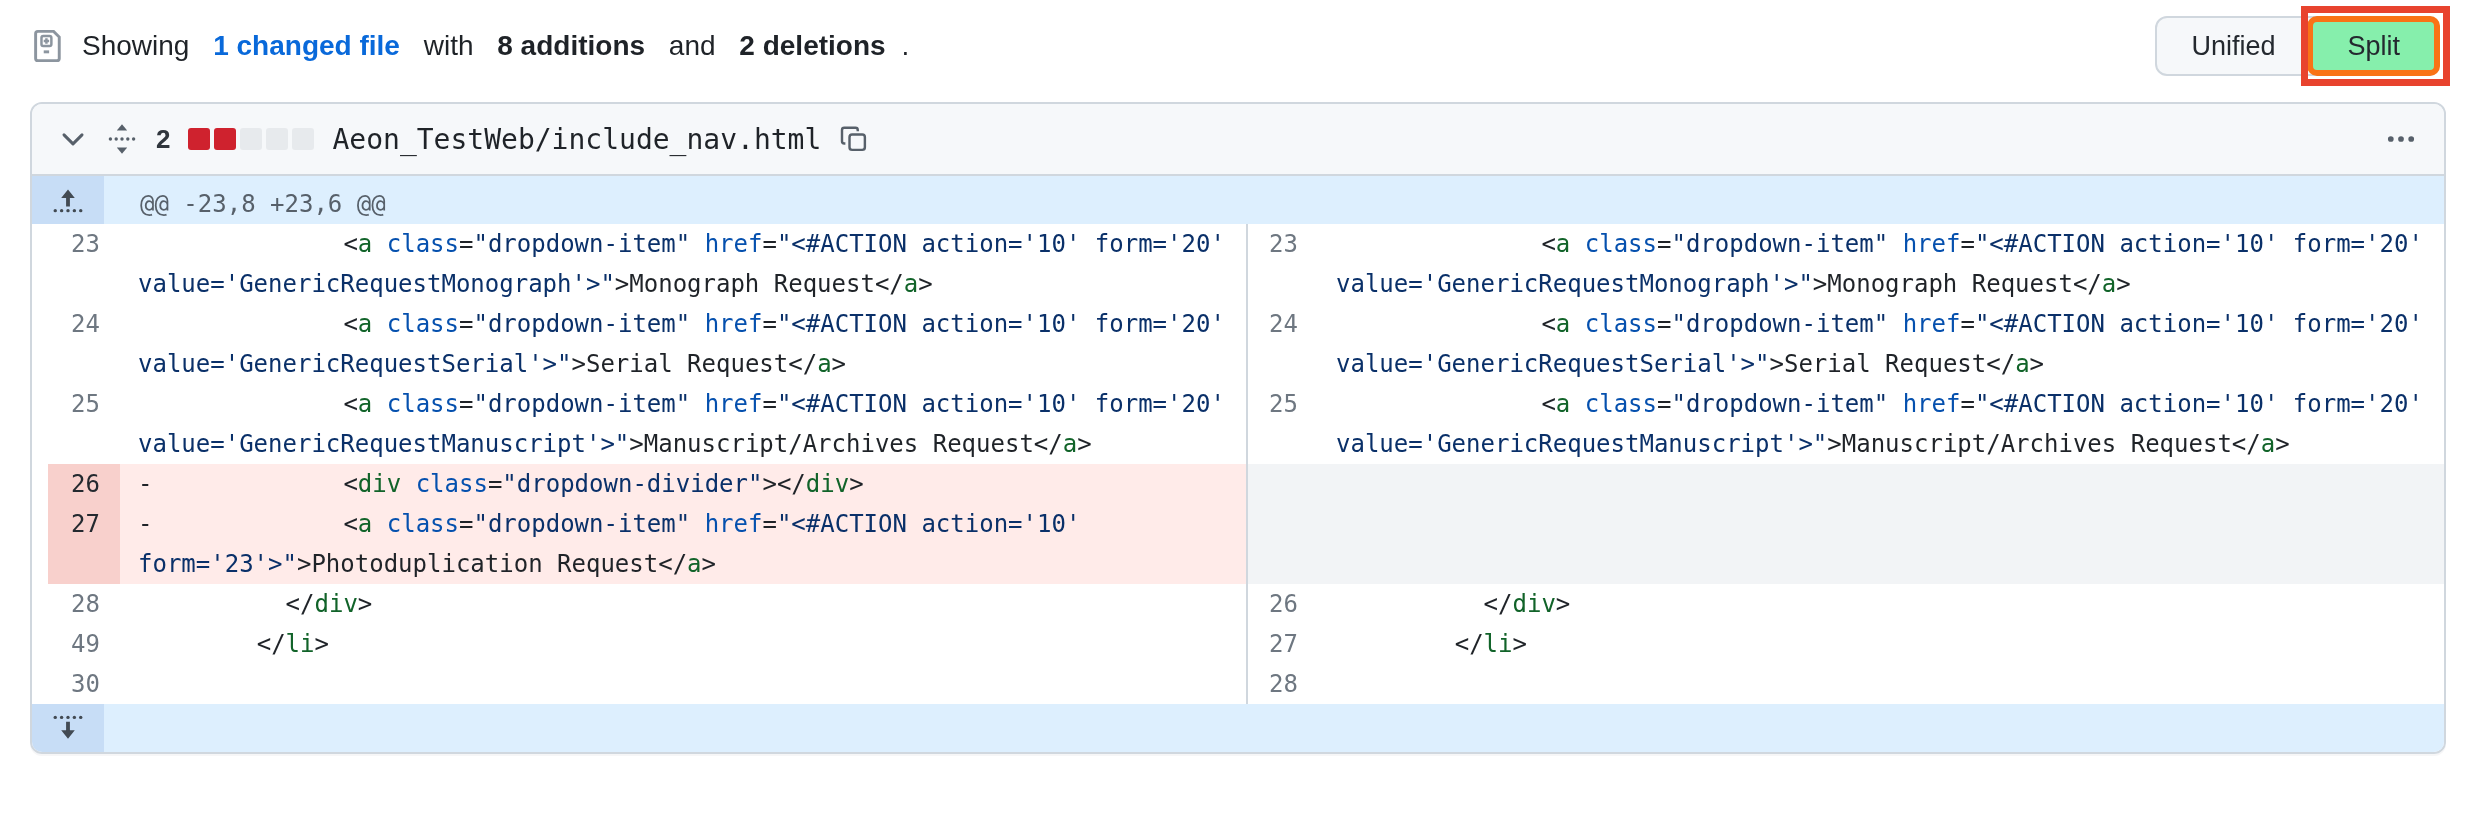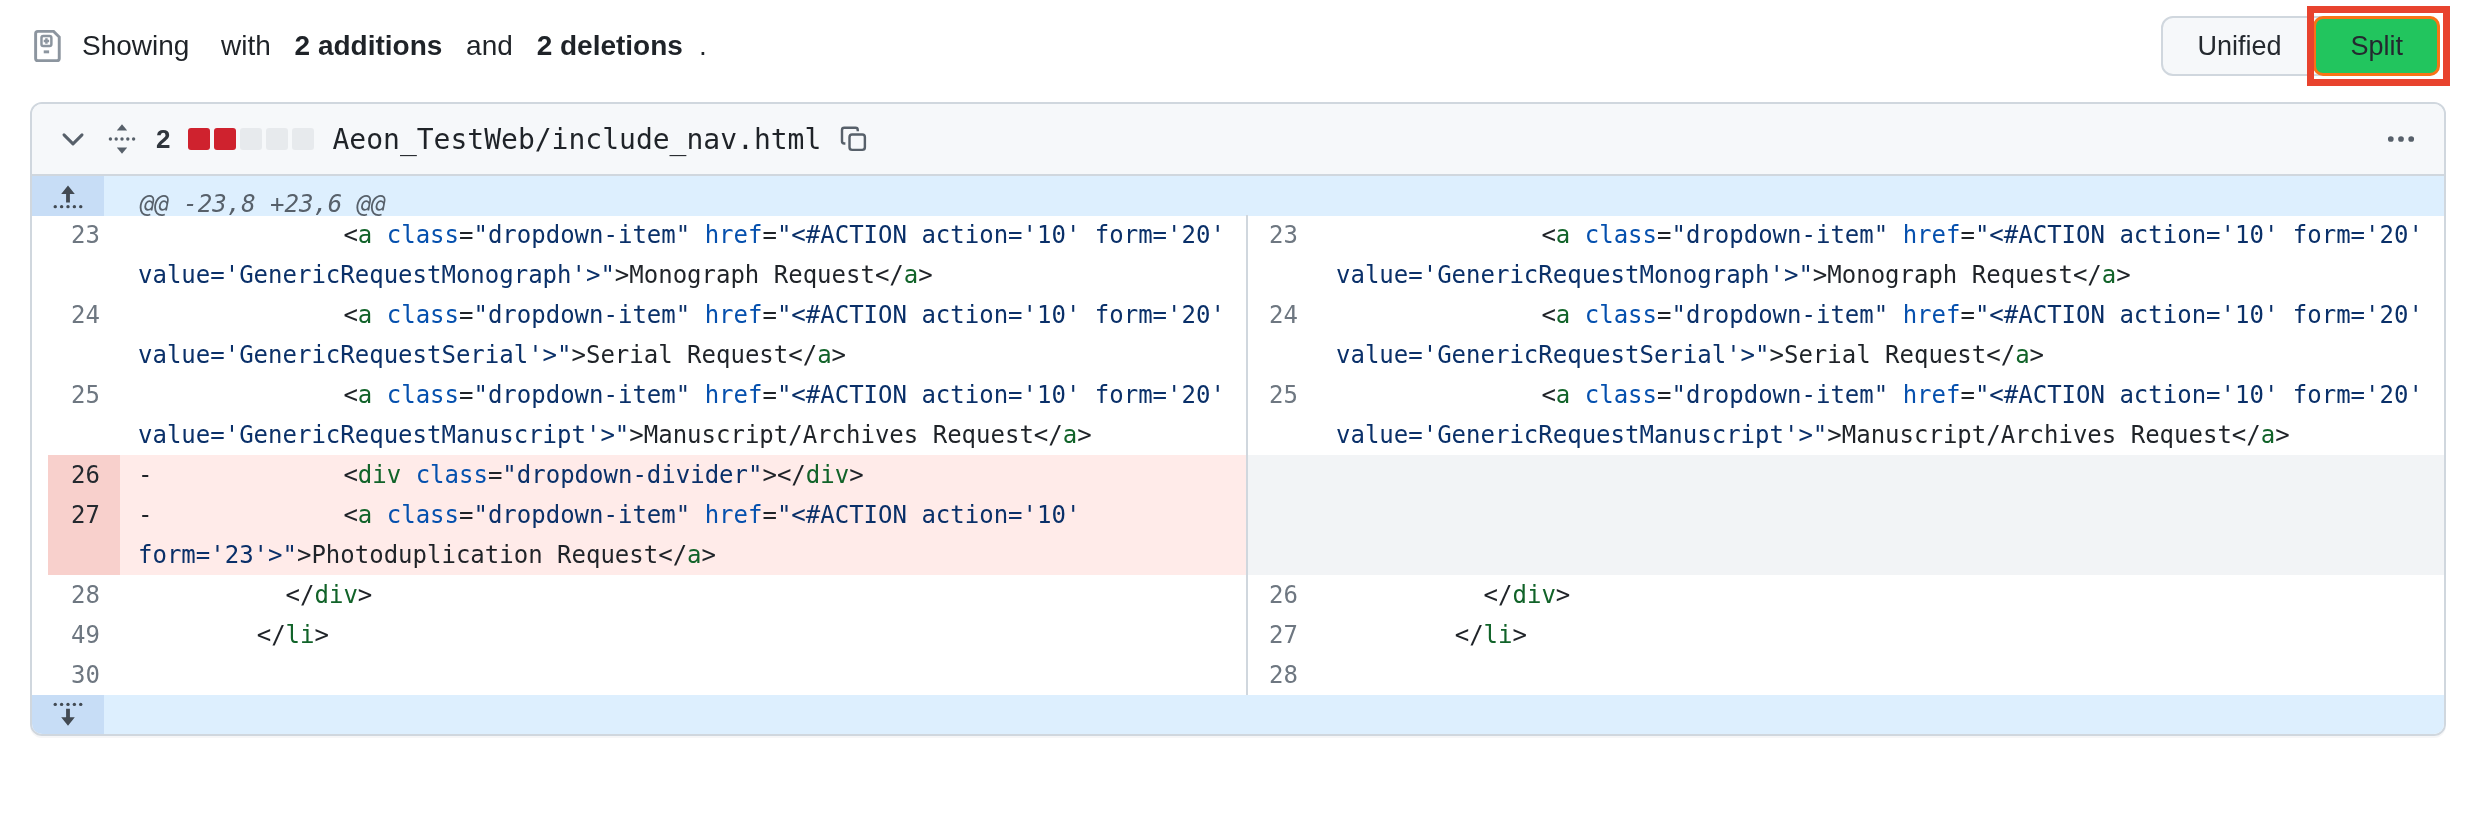--- a/index.html
+++ b/index.html
@@ -11,21 +11,21 @@
   .summary .seg-txt { white-space:pre; }
   .summary .bold { font-weight:700; }
   .summary .link { color:#0969da; font-weight:700; cursor:pointer; }
   .file-diff-svg { width:36px; height:36px; display:block; }
 
   
   .seg-wrap { position:relative; margin-right:6px; }
   .segmented { display:flex; align-items:stretch; background:#f6f8fa; border:2px solid #d0d7de; border-radius:12px; font-size:27px; font-weight:500; color:#24292f; }
   .seg { padding:17px 34px; height:56px; line-height:52px; cursor:pointer; display:flex; align-items:center; }
   .split-holder { position:relative; }
-  .seg.selected { background:#22c55e; border:3px solid #f97316; border-radius:10px; margin:-2px; height:60px;text-align:right; }
+  .seg.selected { background:#86efac; border:6px solid #f97316; border-radius:10px; margin:-2px; height:60px;text-align:right; }
   .red-annotation { position:absolute; top:-12px; bottom:-12px; left:-8px; right:-12px; border:7px solid #e8432e; pointer-events:none; }
 
   
   .card { margin:14px 30px 0 30px; border:2px solid #d0d7de; border-radius:12px; overflow:hidden; box-shadow:0 2px 0 rgba(31,35,40,0.04); }
   .file-header { display:flex; align-items:center; gap:18px; height:72px; padding:0 26px; background:#f6f8fa; border-bottom:2px solid #d0d7de; }
   .icon-btn { background:none; border:none; cursor:pointer; display:flex; align-items:center; padding:0; }
   .changes-count { font-size:26px; font-weight:700; color:#30363d; }
   .diffstat { display:flex; gap:4px; align-items:center; }
   .dsq { width:22px; height:22px; border-radius:3px; display:inline-block; }
   .filename { font-family:"DejaVu Sans Mono", monospace; font-size:28px; color:#1f2328; cursor:pointer; }
@@ -42,43 +42,44 @@
 
   .dnum { background:#f8d0cc; color:#24292f; }
   .dcode { background:#ffebe9; }
   .empty { background:#f2f4f6; }
 
   .tok-plain { color:#1f2328; }
   .tok-tag  { color:#116329; }
   .tok-attr { color:#0550ae;margin-top:20px; }
   .tok-str  { color:#0a3069; }
 
-  .hunk-row, .bottom-row { display:grid; grid-template-columns:72px 1fr; height:39px;font-style:italic; }
+  .hunk-row, .bottom-row { display:grid; grid-template-columns:72px 1fr; height:48px; }
   .expand-cell { background:#c7ddf6; display:flex; align-items:center; justify-content:center; cursor:pointer; }
   .hunk-text { background:#ddeffe; color:#57606a; font-size:24px; line-height:56px; padding-left:36px; white-space:pre; }
   .bottom-strip { background:#ddeffe; }
 
   svg.oicon { display:block; }
 </style>
 </head>
 <body>
 
 <div class="topbar">
   <div class="summary">
     <span>
       <svg class="file-diff-svg" viewBox="0 0 16 16">
         <path d="M3.5 1.5 h7 l2.5 2.5 v9.5 a1 1 0 0 1 -1 1 h-8.5 a1 1 0 0 1 -1 -1 v-11 a1 1 0 0 1 1 -1 z" fill="none" stroke="#8c959f" stroke-width="1.3"></path>
         <rect x="5.1" y="3.6" width="4.4" height="4.4" rx="0.8" fill="none" stroke="#8c959f" stroke-width="1.1"></rect>
         <path d="M7.3 4.6 v2.4 M6.1 5.8 h2.4" stroke="#8c959f" stroke-width="1.1"></path>
         <path d="M6.1 10.6 h2.4" stroke="#8c959f" stroke-width="1.3"></path>
       </svg>
     </span>
     <span class="seg-txt">Showing </span>
+      <span class="seg-txt link">1 changed file</span>
       <span class="seg-txt"> with </span>
-      <span class="seg-txt bold">2 additions</span>
+      <span class="seg-txt bold">8 additions</span>
       <span class="seg-txt"> and </span>
       <span class="seg-txt bold">2 deletions</span>
       <span class="seg-txt">.</span>
   </div>
 
   <div class="seg-wrap">
     <div class="segmented">
       <div class="seg">Unified</div>
       <div class="split-holder">
         <div class="seg selected">Split</div>

